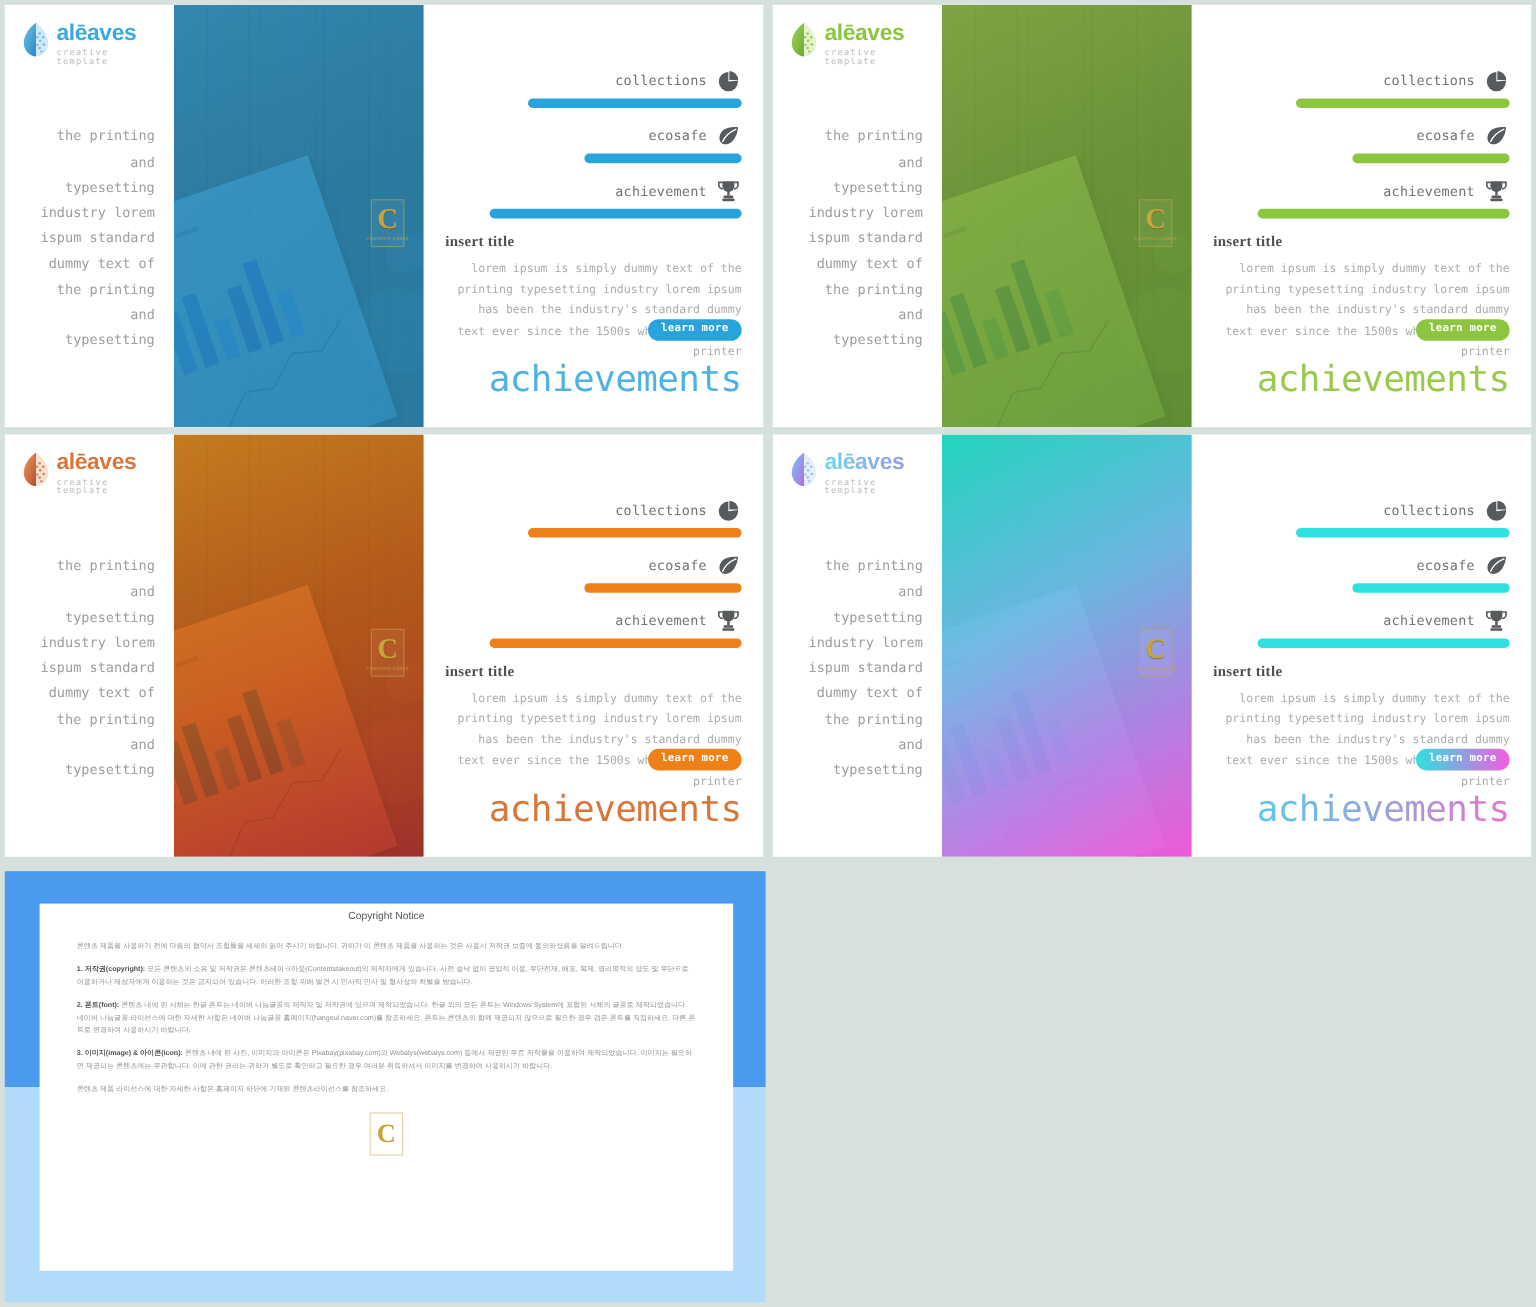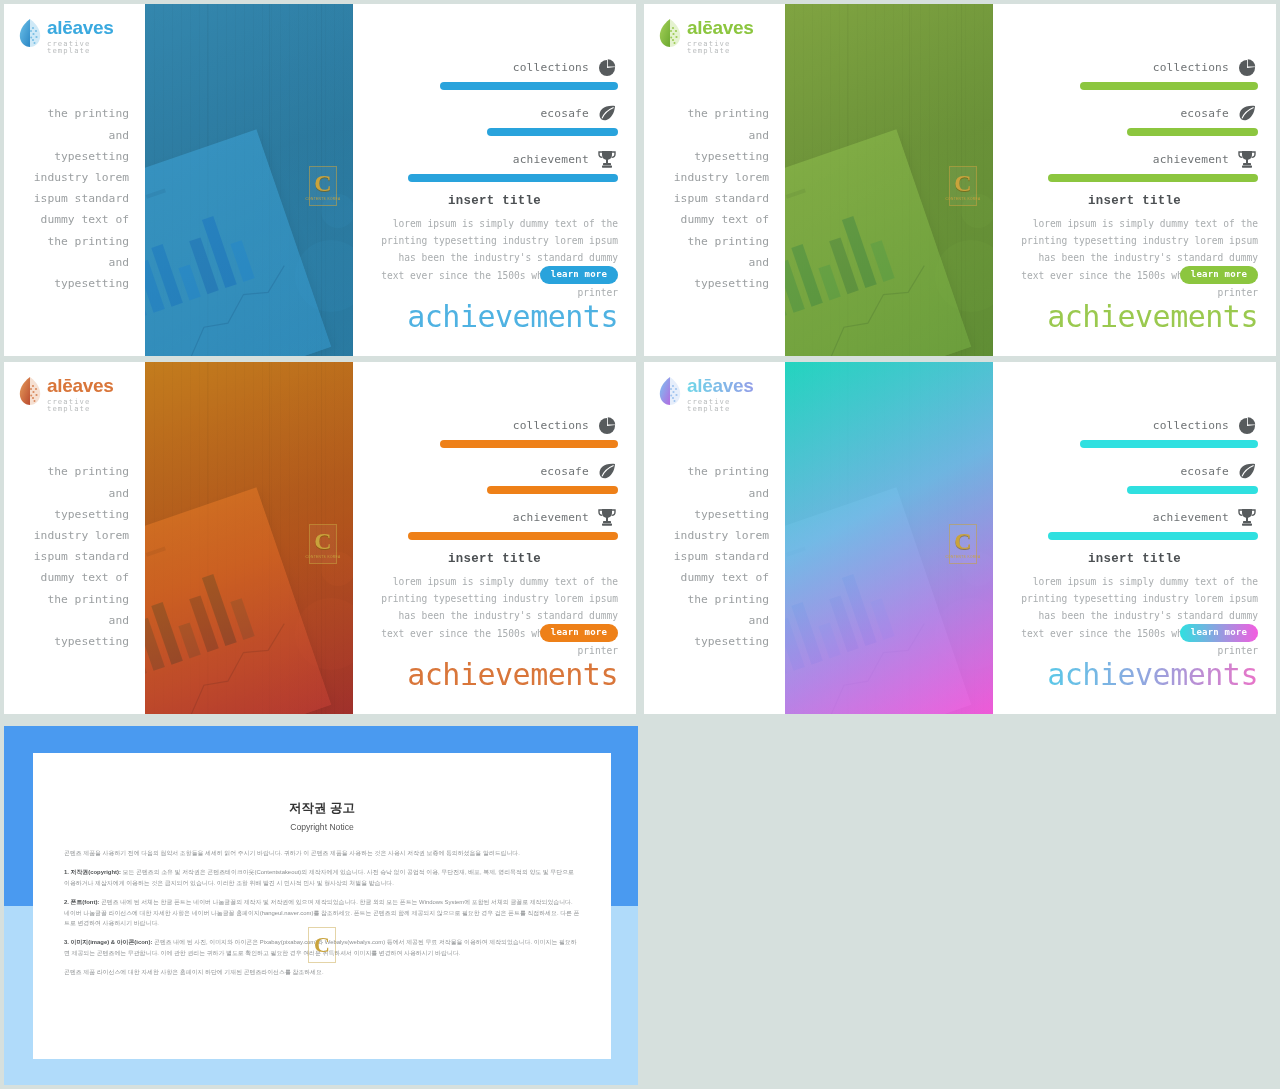--- a/index.html
+++ b/index.html
@@ -119,22 +119,22 @@
   .stat-label {
     font-family:"DejaVu Sans Mono", monospace;
     font-size: 11.2px; color:#6f7375; letter-spacing:0.2px;
   }
   .stat-icon { width:22px; height:22px; flex:0 0 22px; }
   .stat-icon svg { display:block; width:22px; height:22px; }
   .track { position:relative; height:8px; margin-top:4px; }
   .fill { position:absolute; right:0; top:0; height:8px; border-radius:4px; }
 
   .insert-title {
-    text-align:center; margin-top:12px;
-    font-family:Liberation Mono, monospace;
+    text-align:left; margin-top:12px;
+    font-family:Liberation Serif, serif;
     font-size:12.4px; font-weight:700; color:#4c5053; letter-spacing:0.3px;
   }
   .body-copy {
     text-align:right; margin-top:7px;
     font-family:"DejaVu Sans Mono", monospace;
     font-size:9.6px; line-height:17.2px; color:#a9adaf;
   }
   .learn-btn {
     position:absolute; right:18px; top:262px;
     padding:4px 11px 5px 11px; border-radius:11px;
@@ -712,21 +712,20 @@
       <div class="body-copy">lorem ipsum is simply dummy text of the printing typesetting industry lorem ipsum has been the industry's standard dummy text ever since the 1500s when an unknown printer</div>
       <button class="learn-btn" style="background:linear-gradient(90deg,#2fe0e0,#f45ce0)">learn more</button>
       <div class="achievements" style="background:linear-gradient(90deg,#5ac8e8 0%,#8fa8e0 45%,#e874c8 100%);-webkit-background-clip:text;background-clip:text;color:transparent">achievements</div>
     </div>
   </div>
 
   <div id="copyright-board">
     <div class="cb-top" style="background:#4a9af0"></div>
     <div class="cb-bot" style="background:#b0dbfa"></div>
     <div class="cb-paper">
-      <div class="cb-title">저작권 공고</div>
       <div class="cb-subtitle">Copyright Notice</div>
       <div class="cb-body">
         <div class="cb-p">콘텐츠 제품을 사용하기 전에 다음의 협약서 조항들을 세세히 읽어 주시기 바랍니다. 귀하가 이 콘텐츠 제품을 사용하는 것은 사용시 저작권 보증에 동의하셨음을 알려드립니다.</div>
         <div class="cb-p">
           <b>1. 저작권(copyright):</b><span> 모든 콘텐츠의 소유 및 저작권은 콘텐츠테이크아웃(Contentstakeout)의 제작자에게 있습니다. 사전 승낙 없이 공업적 이용, 무단전재, 배포, 복제, 영리목적의 양도 및 무단으로 이용하거나 제삼자에게 이용하는 것은 금지되어 있습니다. 이러한 조항 위배 발견 시 민사적 민사 및 형사상의 처벌을 받습니다.</span>
         </div>
         <div class="cb-p">
           <b>2. 폰트(font):</b><span> 콘텐츠 내에 된 서체는 한글 폰트는 네이버 나눔글꼴의 제작자 및 저작권에 있으며 제작되었습니다. 한글 외의 모든 폰트는 Windows System에 포함된 서체의 글꼴로 제작되었습니다. 네이버 나눔글꼴 라이선스에 대한 자세한 사항은 네이버 나눔글꼴 홈페이지(hangeul.naver.com)를 참조하세요. 폰트는 콘텐츠의 함께 제공되지 않으므로 필요한 경우 검은 폰트를 직접하세요. 다른 폰트로 변경하여 사용하시기 바랍니다.</span>
         </div>
         <div class="cb-p">

